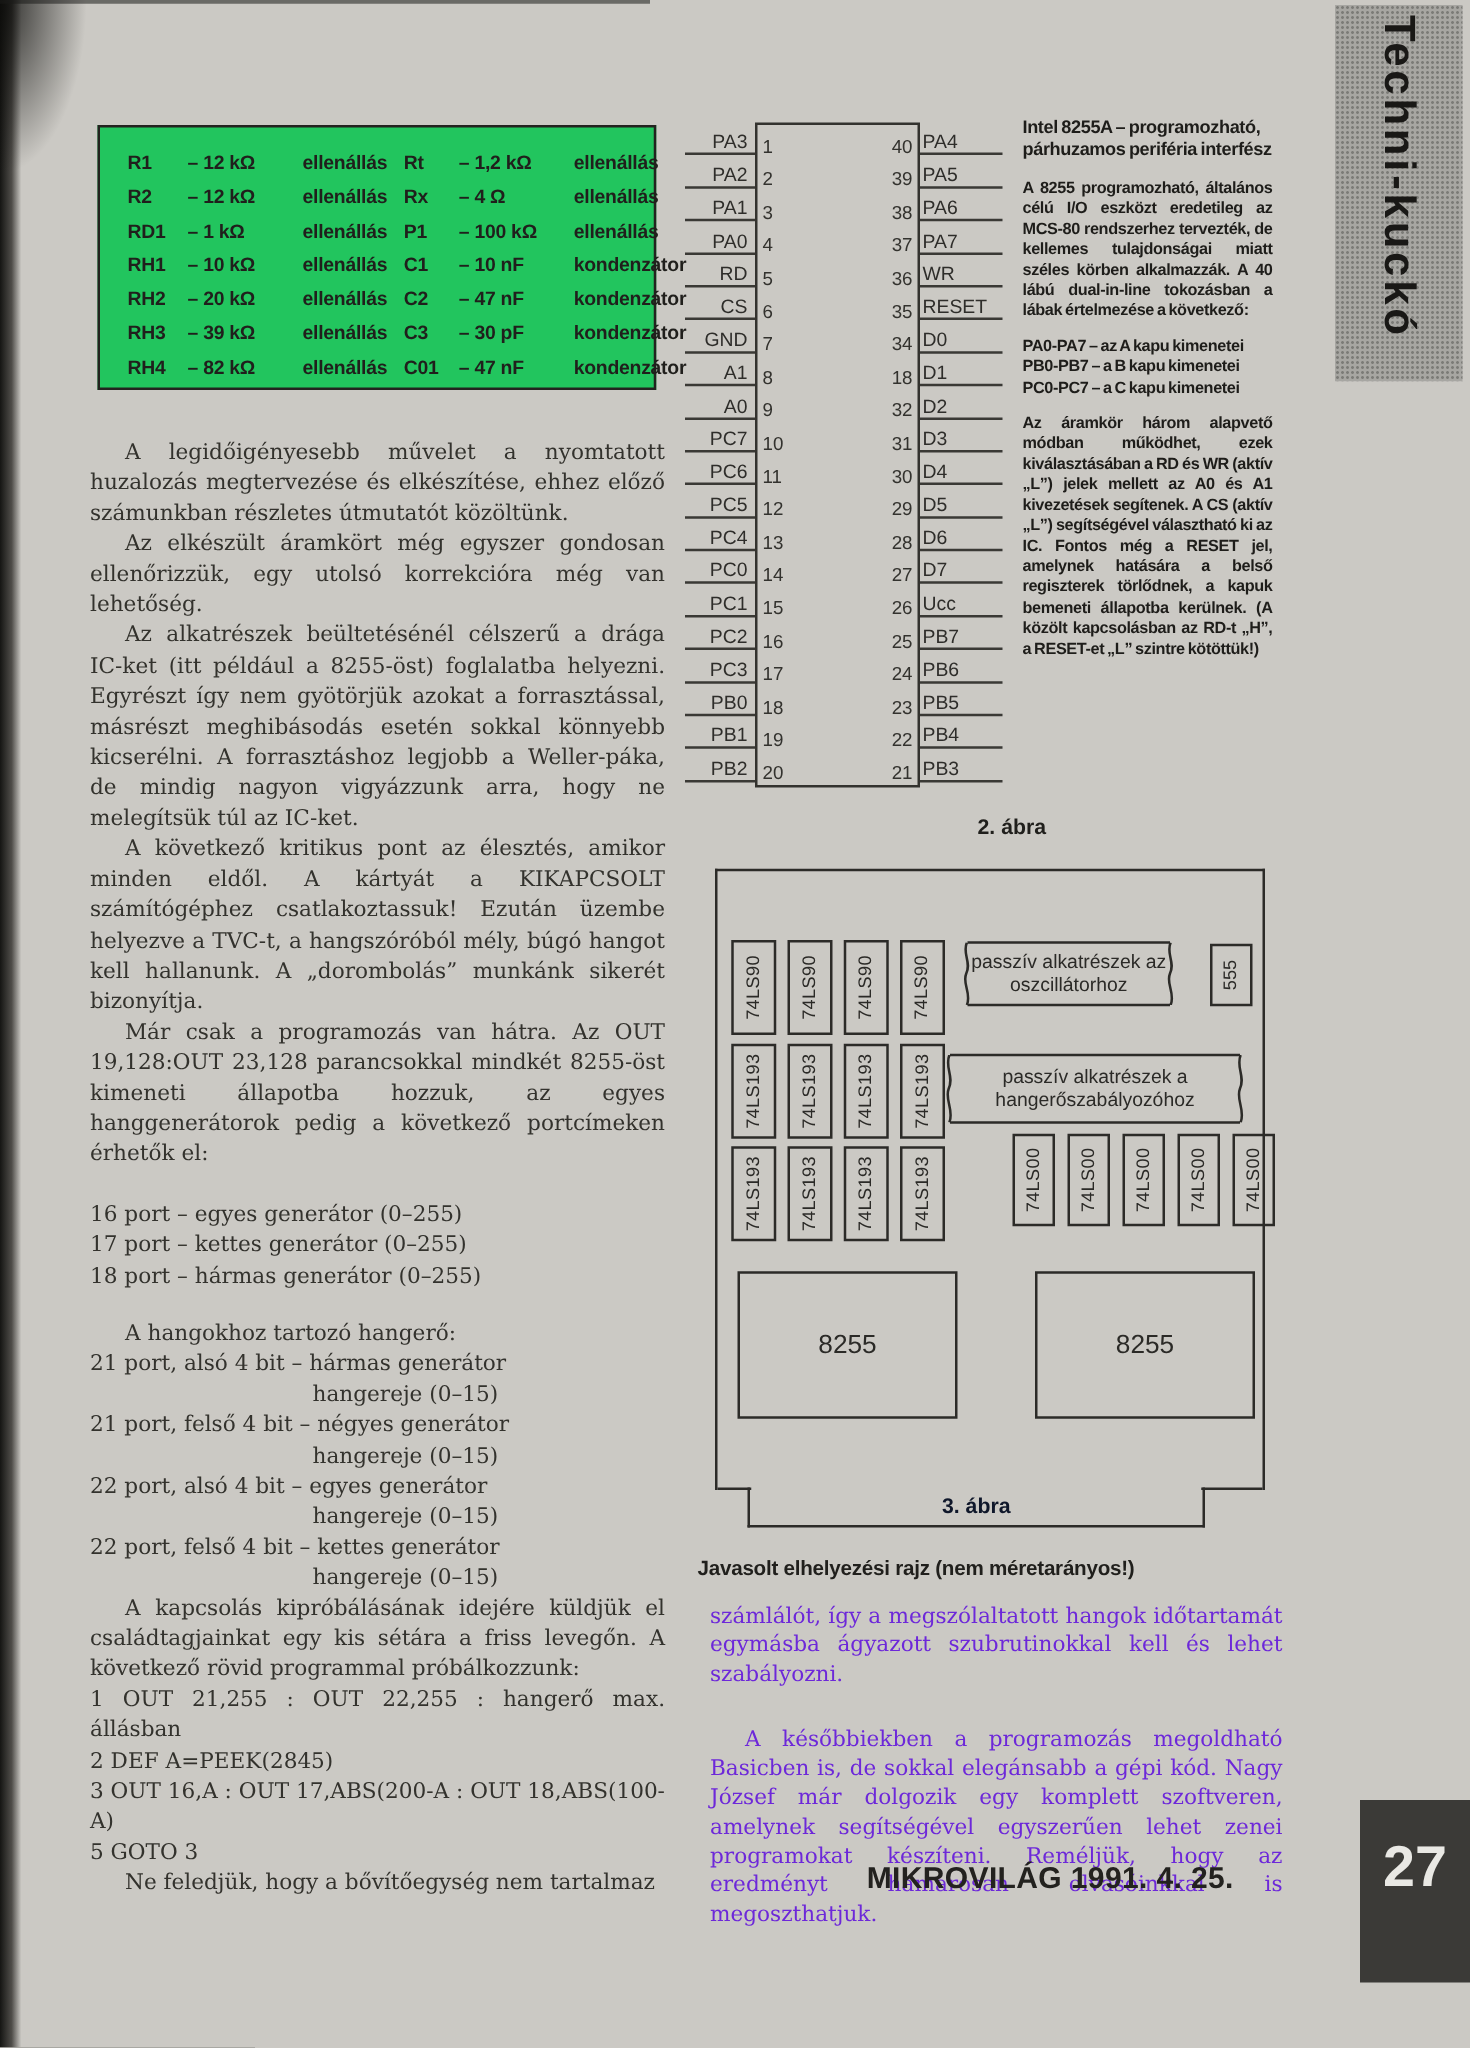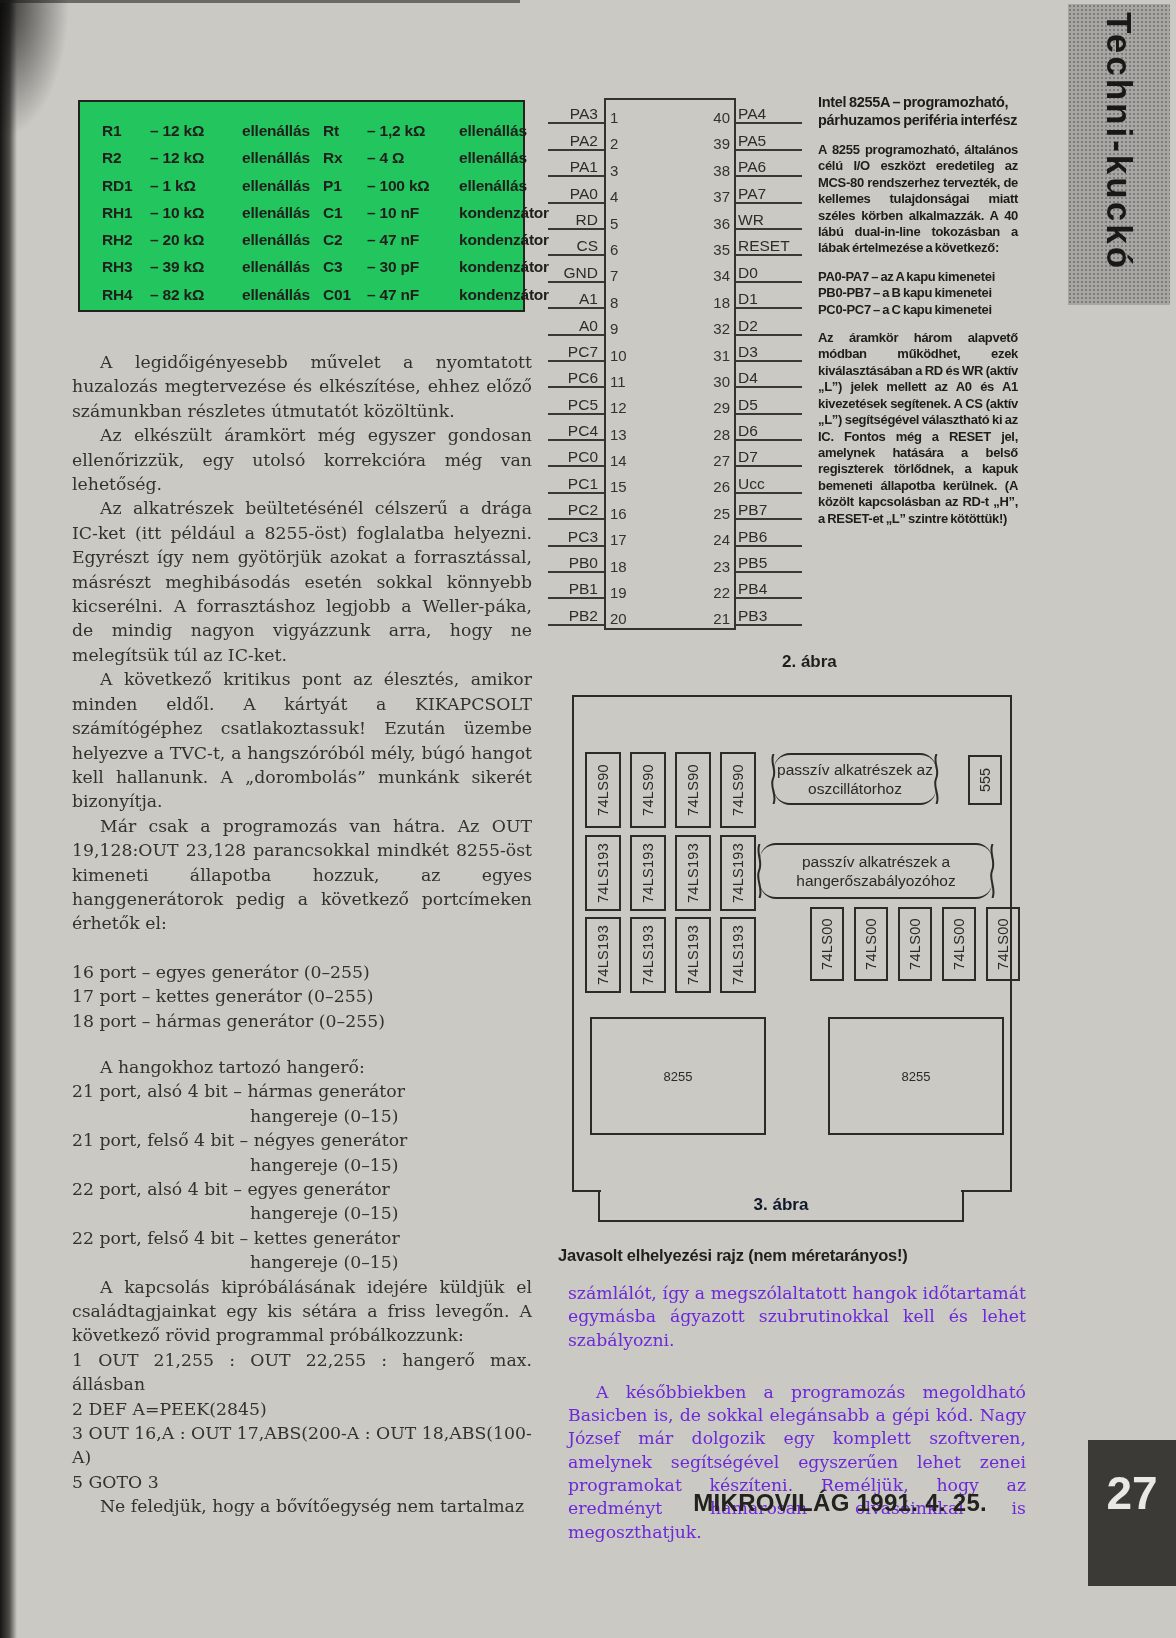--- a/index.html
+++ b/index.html
@@ -71,28 +71,28 @@
   .fig3 .seg.r{right:0;width:49px;}
   .chiprow{position:absolute;display:flex;gap:9px;}
   .vchip{width:32px;height:72px;border:2px solid #2c2b28;display:flex;align-items:center;justify-content:center;}
   .vchip span{transform:rotate(-90deg);white-space:nowrap;font-size:14.5px;letter-spacing:.3px;color:#2b2a27;}
   .row00 .vchip{width:30px;height:70px;}
   .chip555{position:absolute;left:394px;top:58px;width:30px;height:46px;border:2px solid #2c2b28;
     display:flex;align-items:center;justify-content:center;}
   .chip555 span{transform:rotate(-90deg);font-size:14.5px;color:#2b2a27;}
   .note{position:absolute;border-top:2px solid #2c2b28;border-bottom:2px solid #2c2b28;
     display:flex;align-items:center;justify-content:center;text-align:center;
-    font-size:15.5px;line-height:19px;color:#2b2a27;border-radius:16px;}
+    font-size:15.5px;line-height:19px;color:#2b2a27;}
   .note1{left:200px;top:56px;width:162px;height:48px;}
   .note2{left:186px;top:146px;width:232px;height:52px;}
   .wavy{position:absolute;top:-1px;height:calc(100% + 2px);width:9px;}
   .wavy.wl{left:-5px;}
   .wavy.wr{right:-5px;}
   .chip8255{position:absolute;width:172px;height:114px;border:2px solid #2c2b28;
-    display:flex;align-items:center;justify-content:center;font-size:13px;color:#2b2a27;}
+    display:flex;align-items:center;justify-content:center;font-size:21px;color:#2b2a27;}
   .fig3-tab{position:absolute;left:598px;top:1190px;width:366px;height:32px;box-sizing:border-box;
     border:2px solid #2c2b28;border-top:none;display:flex;align-items:center;justify-content:center;}
   .fig3-tab span{font-weight:700;font-size:17px;color:#0f172a;}
   .subcaption{position:absolute;left:558px;top:1246px;font-weight:700;font-size:16.5px;
     letter-spacing:-0.2px;color:#201f1c;}
 
   
   .outro{position:absolute;left:568px;top:1282px;width:458px;font-family:"DejaVu Serif",serif;
     font-size:17.3px;line-height:23.3px;text-align:justify;color:#6d28d9;}
   .outro p{margin:0;}

